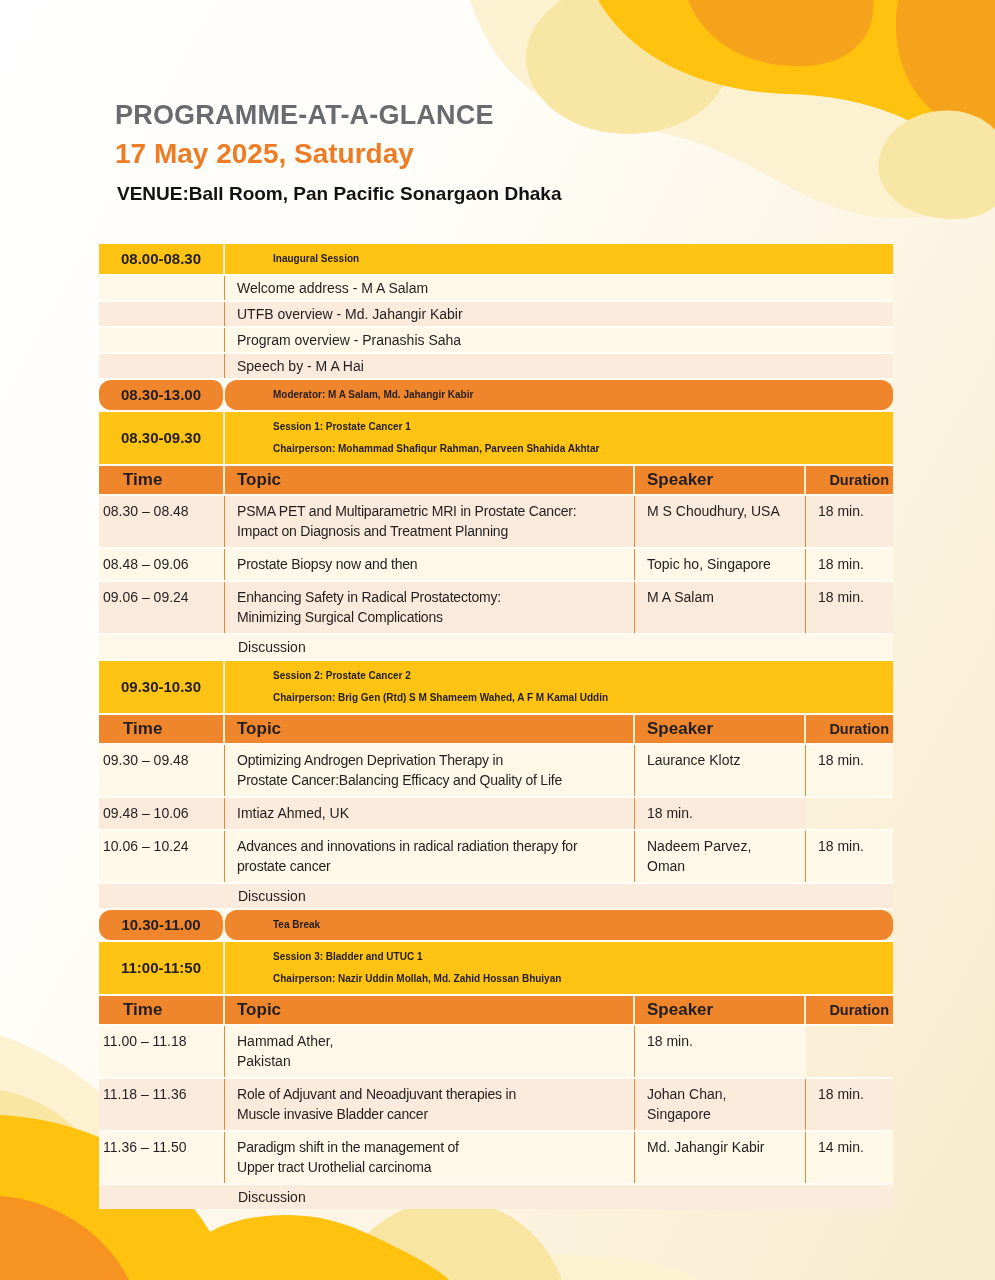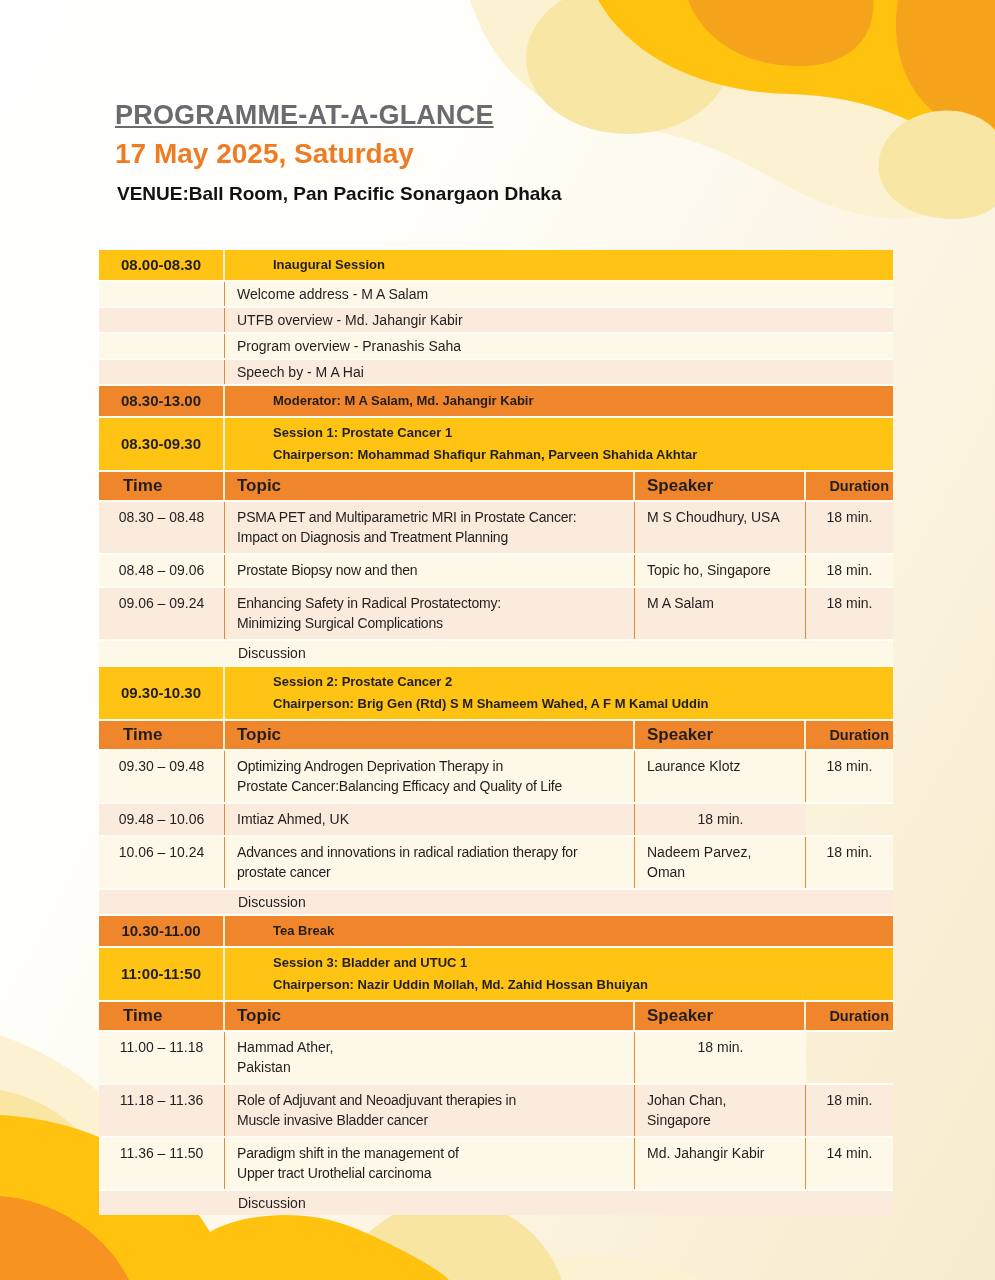--- a/index.html
+++ b/index.html
@@ -4,53 +4,53 @@
 <style>
   html,body { margin:0; padding:0; }
   .page {
     position:relative; width:995px; height:1280px; overflow:hidden;
     background:linear-gradient(118deg, #ffffff 0%, #fffefa 30%, #fdf7e9 55%, #faf0d8 80%, #f8ecce 100%);
     font-family:"Liberation Sans", sans-serif; color:var(--text);
   }
   .deco { position:absolute; inset:0; width:995px; height:1280px; z-index:0; pointer-events:none; }
 
   .doc-header { position:absolute; left:115px; top:100px; z-index:2; }
-  .doc-title { margin:0; font-size:27px; font-weight:bold; color:var(--titlegray); letter-spacing:0.2px;text-decoration:underline; }
+  .doc-title { margin:0; font-size:27px; font-weight:bold; color:var(--titlegray); letter-spacing:0.2px; }
   .doc-date  { margin:7px 0 0 0; font-size:28px; font-weight:bold; color:var(--dateorange); }
   .doc-venue { margin:13px 0 0 2px; font-size:19px; font-weight:bold; color:#121212; }
   .doc-venue .v-label { margin-right:0; }
 
-  .schedule { position:absolute; left:99px; top:250px; width:794px; z-index:2; }
+  .schedule { position:absolute; left:99px; top:244px; width:794px; z-index:2; }
   .row { display:grid; grid-template-columns:126px 410px 171px 87px; border-bottom:2px solid var(--rowsep); }
   .row:last-child { border-bottom:none; }
   .cell { box-sizing:border-box; padding:4px 12px; font-size:14px; line-height:20px; color:var(--text); }
 
   
   .row.yellow .cell { background:var(--yellow); }
-  .row.orange .cell { background:var(--orange); }
+  .row.orange .cell { background:var(--orange);border-radius:12px; }
   .row.yellow .c-head-time, .row.orange .c-head-time { border-right:2px solid var(--seplight); }
   .c-head-time { grid-column:1; display:flex; align-items:center; justify-content:center; font-weight:bold; font-size:15px; }
-  .c-head-text { grid-column:2 / -1; display:flex; flex-direction:column; justify-content:center; font-weight:bold; font-size:13px; line-height:22px; min-height:30px;padding-left:48px; }
+  .c-head-text { grid-column:2 / -1; display:flex; flex-direction:column; justify-content:center; font-weight:bold; font-size:10px; line-height:22px; min-height:30px;padding-left:48px; }
   .row.session-head .c-head-text { min-height:50px; }
 
   
   .row.colhead .cell { background:var(--orange); font-weight:bold; font-size:17px; min-height:28px; border-right:2px solid var(--seplight); }
   .row.colhead .cell:last-child { border-right:none; }
   .row.colhead .c-time { padding-left:24px; }
   .row.colhead .c-duration { text-align:right; padding-left:4px; padding-right:4px; font-size:14.5px; }
 
   
   .row.shade-a .cell { background:var(--cream); }
   .row.shade-b .cell { background:var(--peach); }
   .row.item .cell { border-right:1px solid var(--line); padding-top:5px; padding-bottom:6px; }
   .row.item .cell:last-child { border-right:none; }
-  .row.item .c-time { text-align:center; padding-left:4px; padding-right:4px; }
+  .row.item .c-time { text-align:left; padding-left:4px; padding-right:4px; }
   .c-topic { white-space:pre-line; font-size:14px; letter-spacing:-0.2px; }
   .c-speaker { white-space:pre-line; }
-  .c-duration { text-align:center; }
+  .c-duration { }
 
   
   .row.subitem .c-sub-time { border-right:1px solid var(--line); min-height:24px; padding-top:3px; padding-bottom:3px; }
   .row.subitem .c-sub-text { grid-column:2 / -1; padding-top:3px; padding-bottom:3px; line-height:18px; }
 
   
   .row.discussion .cell { grid-column:1 / -1; padding-left:139px; padding-top:3px; padding-bottom:3px; min-height:24px; line-height:18px; }
 </style>
 </head>
 <body>

